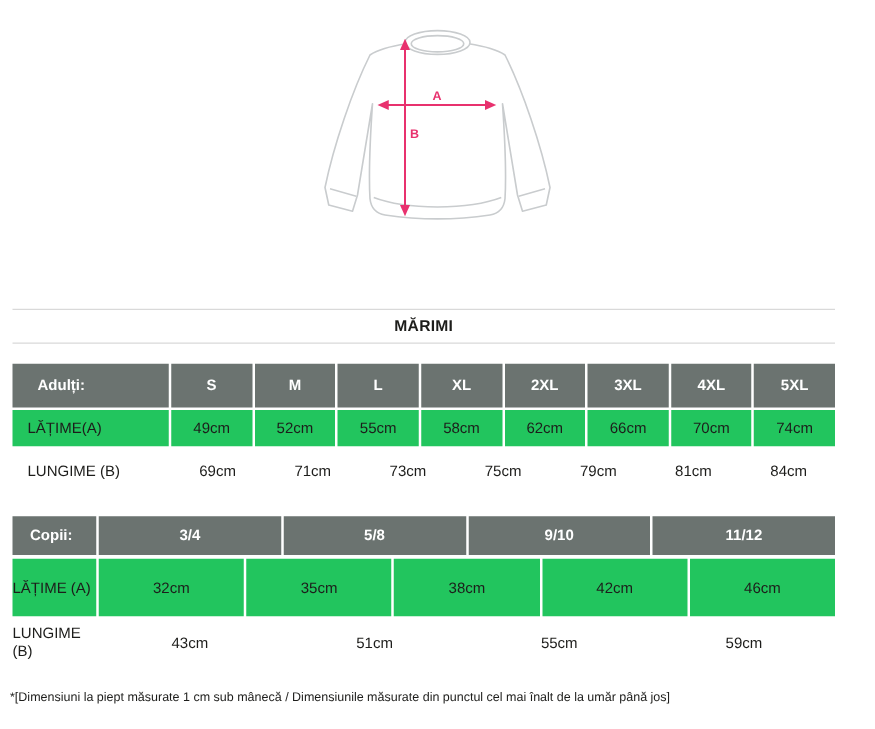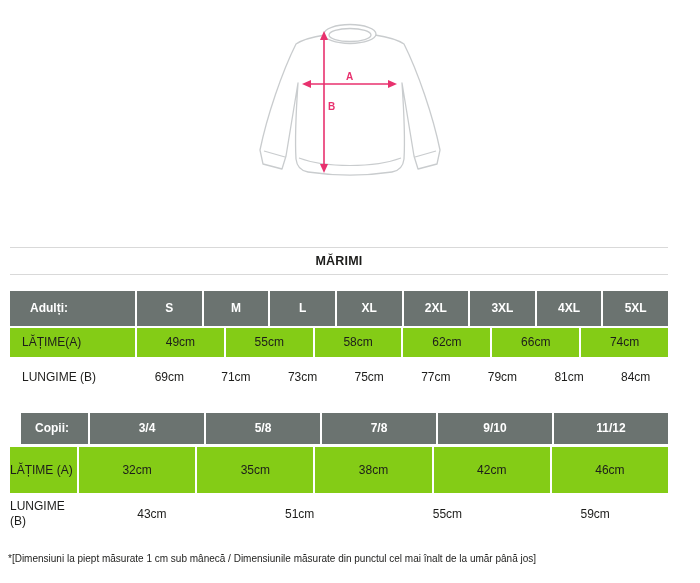--- a/index.html
+++ b/index.html
@@ -18,26 +18,26 @@
   .title-band { position:absolute; left:10px; top:247px; width:658px; height:26px;
     border-top:1px solid #d9d9d9; border-bottom:1px solid #d9d9d9;
     display:flex; align-items:center; justify-content:center;
     font-size:12.5px; font-weight:bold; letter-spacing:.2px; }
 
   
   .t-row { position:absolute; left:10px; width:658px; display:flex; gap:2px; }
   .cell { flex:1 1 0; display:flex; align-items:center; justify-content:center;
     font-size:12px; box-sizing:border-box; line-height:1.25; }
   .head .cell { background:#6b7370; color:#fff; font-weight:bold; }
-  .gray .cell { background:#84cc16; }
+  .gray .cell { background:#22c55e; }
   .label-cell { justify-content:flex-start; text-align:left; }
   .a-first { flex:0 0 125px; padding-left:12px; }
   .head .a-first { padding-left:20px; }
   .c-first { flex:0 0 67px; }
-  .head .c-first { padding-left:14px;margin-left:11px; }
+  .head .c-first { padding-left:14px; }
 
   .adults-head    { top:291px; height:35px; }
   .adults-row1    { top:328px; height:29px; }
   .adults-row2    { top:359px; height:36px; }
   .children-head  { top:413px; height:31px; }
   .children-row1  { top:447px; height:46px; }
   .children-row2  { top:493px; height:42px; }
 
   .footnote { position:absolute; left:8px; top:553px; font-size:10px; color:#1d1d1b; }
 </style>
@@ -92,44 +92,44 @@
     <div class="cell">XL</div>
     <div class="cell">2XL</div>
     <div class="cell">3XL</div>
     <div class="cell">4XL</div>
     <div class="cell">5XL</div>
   </div>
 
   <div class="t-row gray adults-row1">
     <div class="cell a-first label-cell">LĂȚIME(A)</div>
     <div class="cell">49cm</div>
+    <div class="cell">52cm</div>
     <div class="cell">55cm</div>
     <div class="cell">58cm</div>
     <div class="cell">62cm</div>
     <div class="cell">66cm</div>
+    <div class="cell">70cm</div>
     <div class="cell">74cm</div>
   </div>
 
   <div class="t-row adults-row2">
     <div class="cell a-first label-cell">LUNGIME (B)</div>
     <div class="cell">69cm</div>
     <div class="cell">71cm</div>
     <div class="cell">73cm</div>
     <div class="cell">75cm</div>
-    <div class="cell">77cm</div>
     <div class="cell">79cm</div>
     <div class="cell">81cm</div>
     <div class="cell">84cm</div>
   </div>
 
   <div class="t-row head children-head">
     <div class="cell c-first label-cell">Copii:</div>
     <div class="cell">3/4</div>
     <div class="cell">5/8</div>
-    <div class="cell">7/8</div>
     <div class="cell">9/10</div>
     <div class="cell">11/12</div>
   </div>
 
   <div class="t-row gray children-row1">
     <div class="cell c-first label-cell">LĂȚIME (A)</div>
     <div class="cell">32cm</div>
     <div class="cell">35cm</div>
     <div class="cell">38cm</div>
     <div class="cell">42cm</div>

